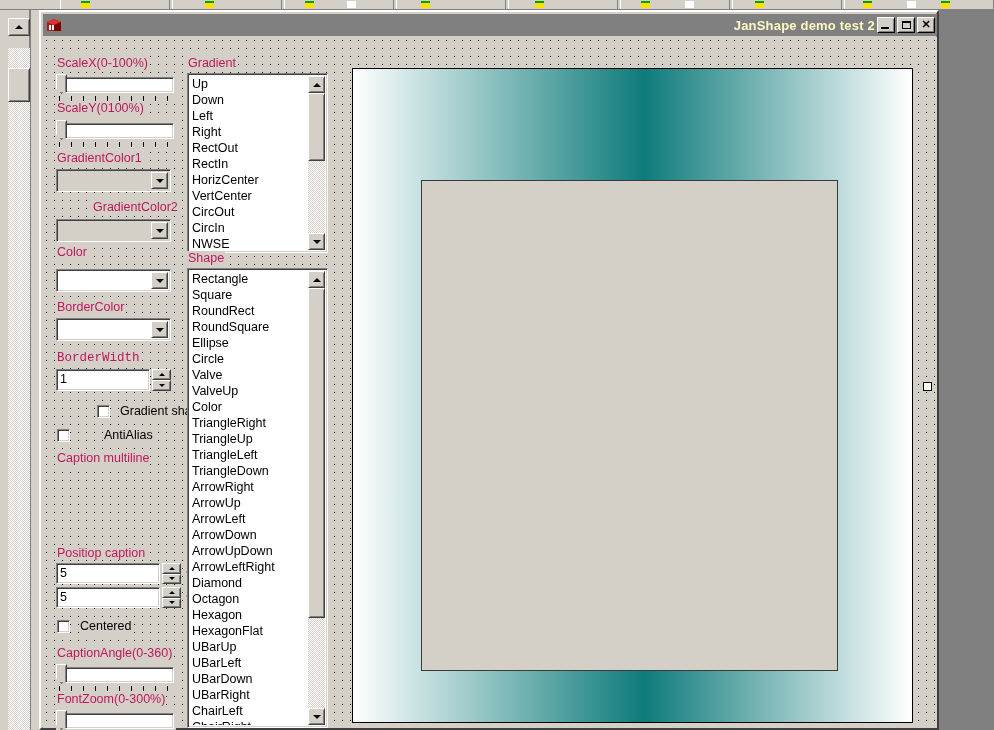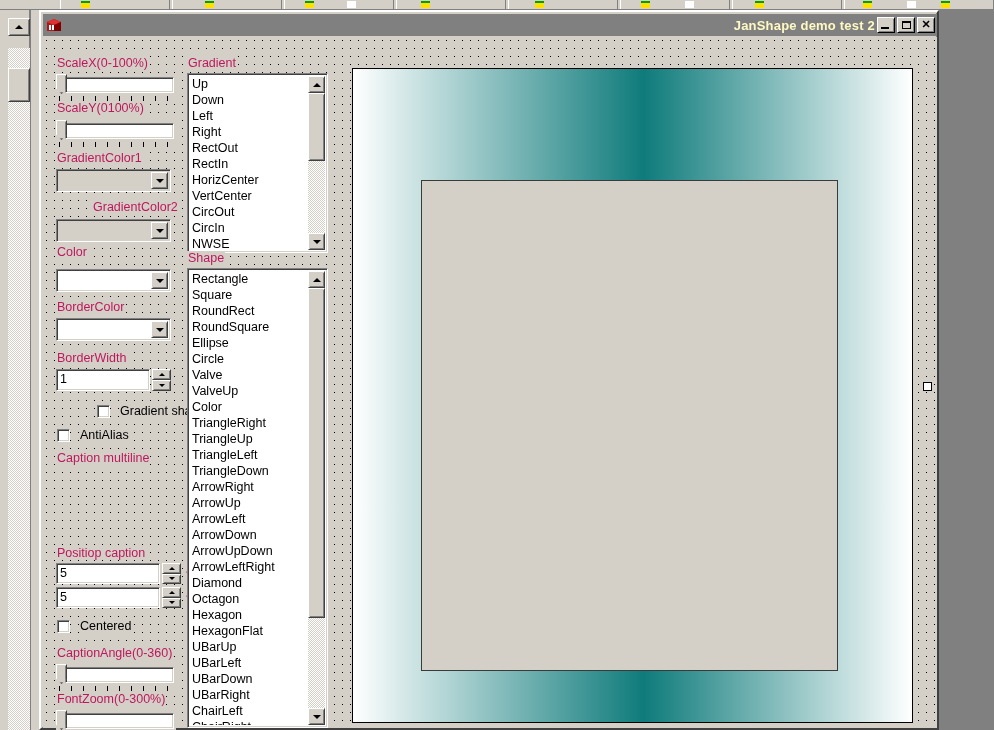--- a/index.html
+++ b/index.html
@@ -453,39 +453,39 @@
           </div>
       </div>
 
       <div class="lbl" style="left:13px; top:263px;">BorderColor</div>
       <div class="combo" style="left:13px; top:281px; width:115px; height:23px;">
         <div class="combo-btn">
             <span class="arrow-down"></span>
           </div>
       </div>
 
-      <div class="lbl" style="left:13px; top:314px;">BorderWidth</div>
+      <div class="lbl" style="left:13px; top:314px;font-family:Liberation Mono, monospace;">BorderWidth</div>
       <div class="spinedit" style="left:13px; top:332px; width:115px; height:22px;">
         <div class="spin-field">1</div>
         <div class="spin-btns">
           <div class="spin-btn">
               <span class="spin-up"></span>
             </div>
           <div class="spin-btn">
               <span class="spin-dn"></span>
             </div>
         </div>
       </div>
 
       <div class="cbrow" style="left:14px; top:367px;padding-left:40px;">
         <span class="cbox"></span>
         <span class="cblabel">Gradient shape</span>
       </div>
 
-      <div class="cbrow" style="left:14px; top:391px;">
+      <div class="cbrow" style="left:14px; top:391px;gap:24px;">
         <span class="cbox"></span>
         <span class="cblabel">AntiAlias</span>
       </div>
 
       <div class="lbl" style="left:13px; top:414px;">Caption multiline</div>
 
       <div class="lbl" style="left:13px; top:509px;">Positiop caption</div>
 
       <div class="spinedit" style="left:13px; top:526px; width:125px; height:21px;">
         <div class="spin-field">5</div>

